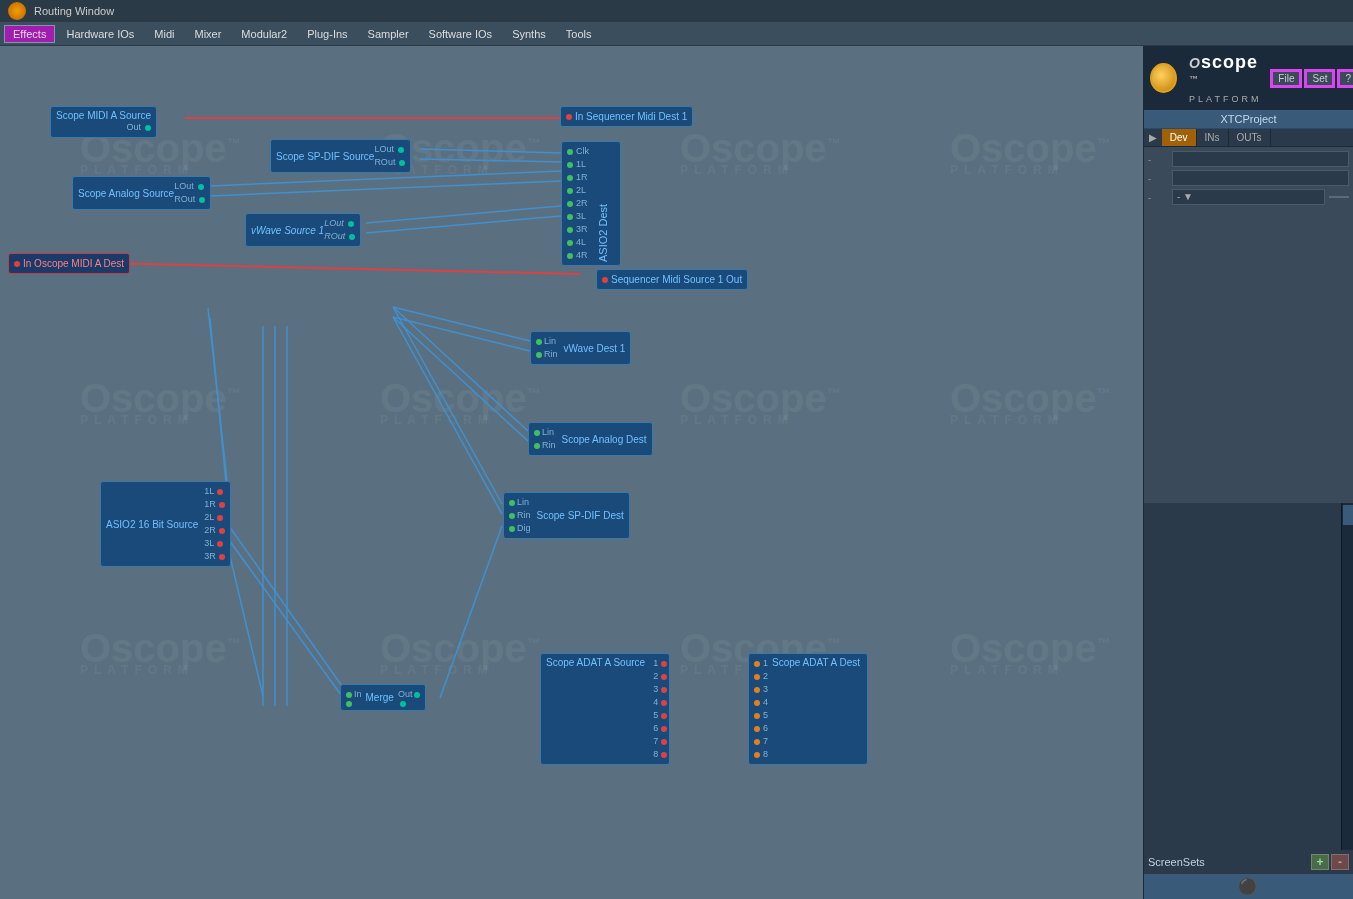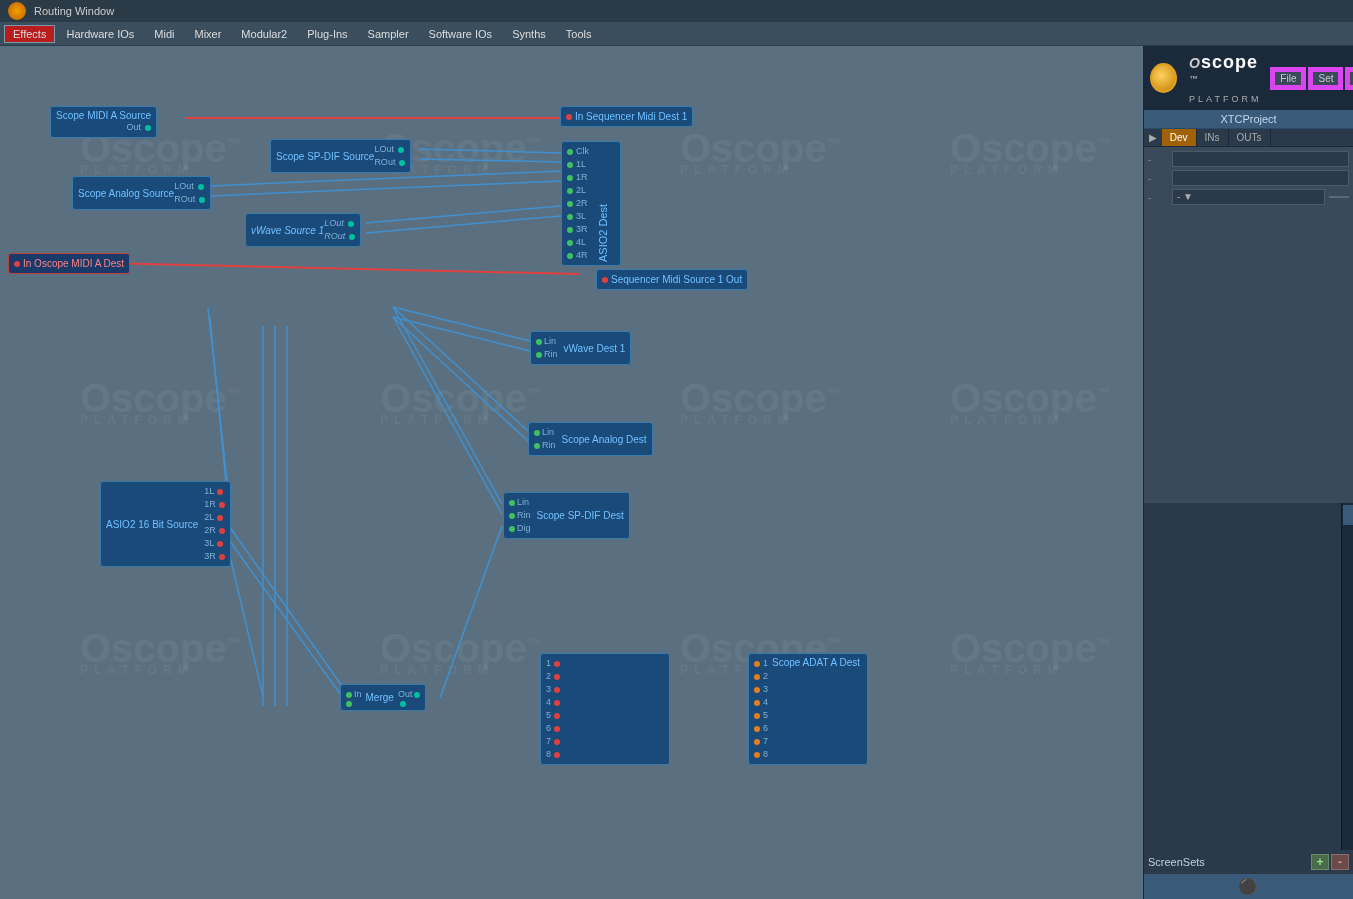--- a/index.html
+++ b/index.html
@@ -44,21 +44,21 @@
       border-bottom: 1px solid #2a3a46;
     }
     .menu-item {
       color: #ddd;
       font-size: 11px;
       padding: 2px 8px;
       cursor: pointer;
       border: 1px solid transparent;
     }
     .menu-item:hover, .menu-item.active {
-      background: #b91c1c;
+      background: #a21caf;
       border-color: #7a9aaa;
     }
 
     
     .main-area {
       display: flex;
       height: calc(899px - 46px);
     }
 
     
@@ -161,21 +161,21 @@
       color: #aaa;
       letter-spacing: 3px;
     }
     .scope-top-buttons {
       margin-left: auto;
       display: flex;
       gap: 2px;
     }
     .scope-top-btn {
       background: #3a4a5a;
-      border: 5px solid #d946ef;
+      border: 3px solid #d946ef;
       color: #ccc;
       font-size: 10px;
       padding: 1px 5px;
       cursor: pointer;
     }
 
     .panel-title-bar {
       background: #3a5a7a;
       padding: 3px 8px;
       text-align: center;
@@ -531,20 +531,23 @@
           <div class="module-port">Out<span class="port-dot" style="margin-left:2px;margin-right:0"></span></div>
           <div class="module-port">
               <span class="port-dot" style="margin-left:2px;margin-right:0"></span>
             </div>
         </div>
       </div>
     </div>
 
     <div class="module" style="left:540px;top:607px;width:130px;">
       <div style="display:flex;">
+        <div style="margin-right:8px;flex:1;">
+          <div class="module-title" style="text-align:center;margin-bottom:4px;">Scope ADAT A Source</div>
+        </div>
         <div>
           <div class="module-port">1<span class="port-dot port-dot-red" style="margin-left:3px;margin-right:0"></span></div>
           <div class="module-port">2<span class="port-dot port-dot-red" style="margin-left:3px;margin-right:0"></span></div>
           <div class="module-port">3<span class="port-dot port-dot-red" style="margin-left:3px;margin-right:0"></span></div>
           <div class="module-port">4<span class="port-dot port-dot-red" style="margin-left:3px;margin-right:0"></span></div>
           <div class="module-port">5<span class="port-dot port-dot-red" style="margin-left:3px;margin-right:0"></span></div>
           <div class="module-port">6<span class="port-dot port-dot-red" style="margin-left:3px;margin-right:0"></span></div>
           <div class="module-port">7<span class="port-dot port-dot-red" style="margin-left:3px;margin-right:0"></span></div>
           <div class="module-port">8<span class="port-dot port-dot-red" style="margin-left:3px;margin-right:0"></span></div>
         </div>

